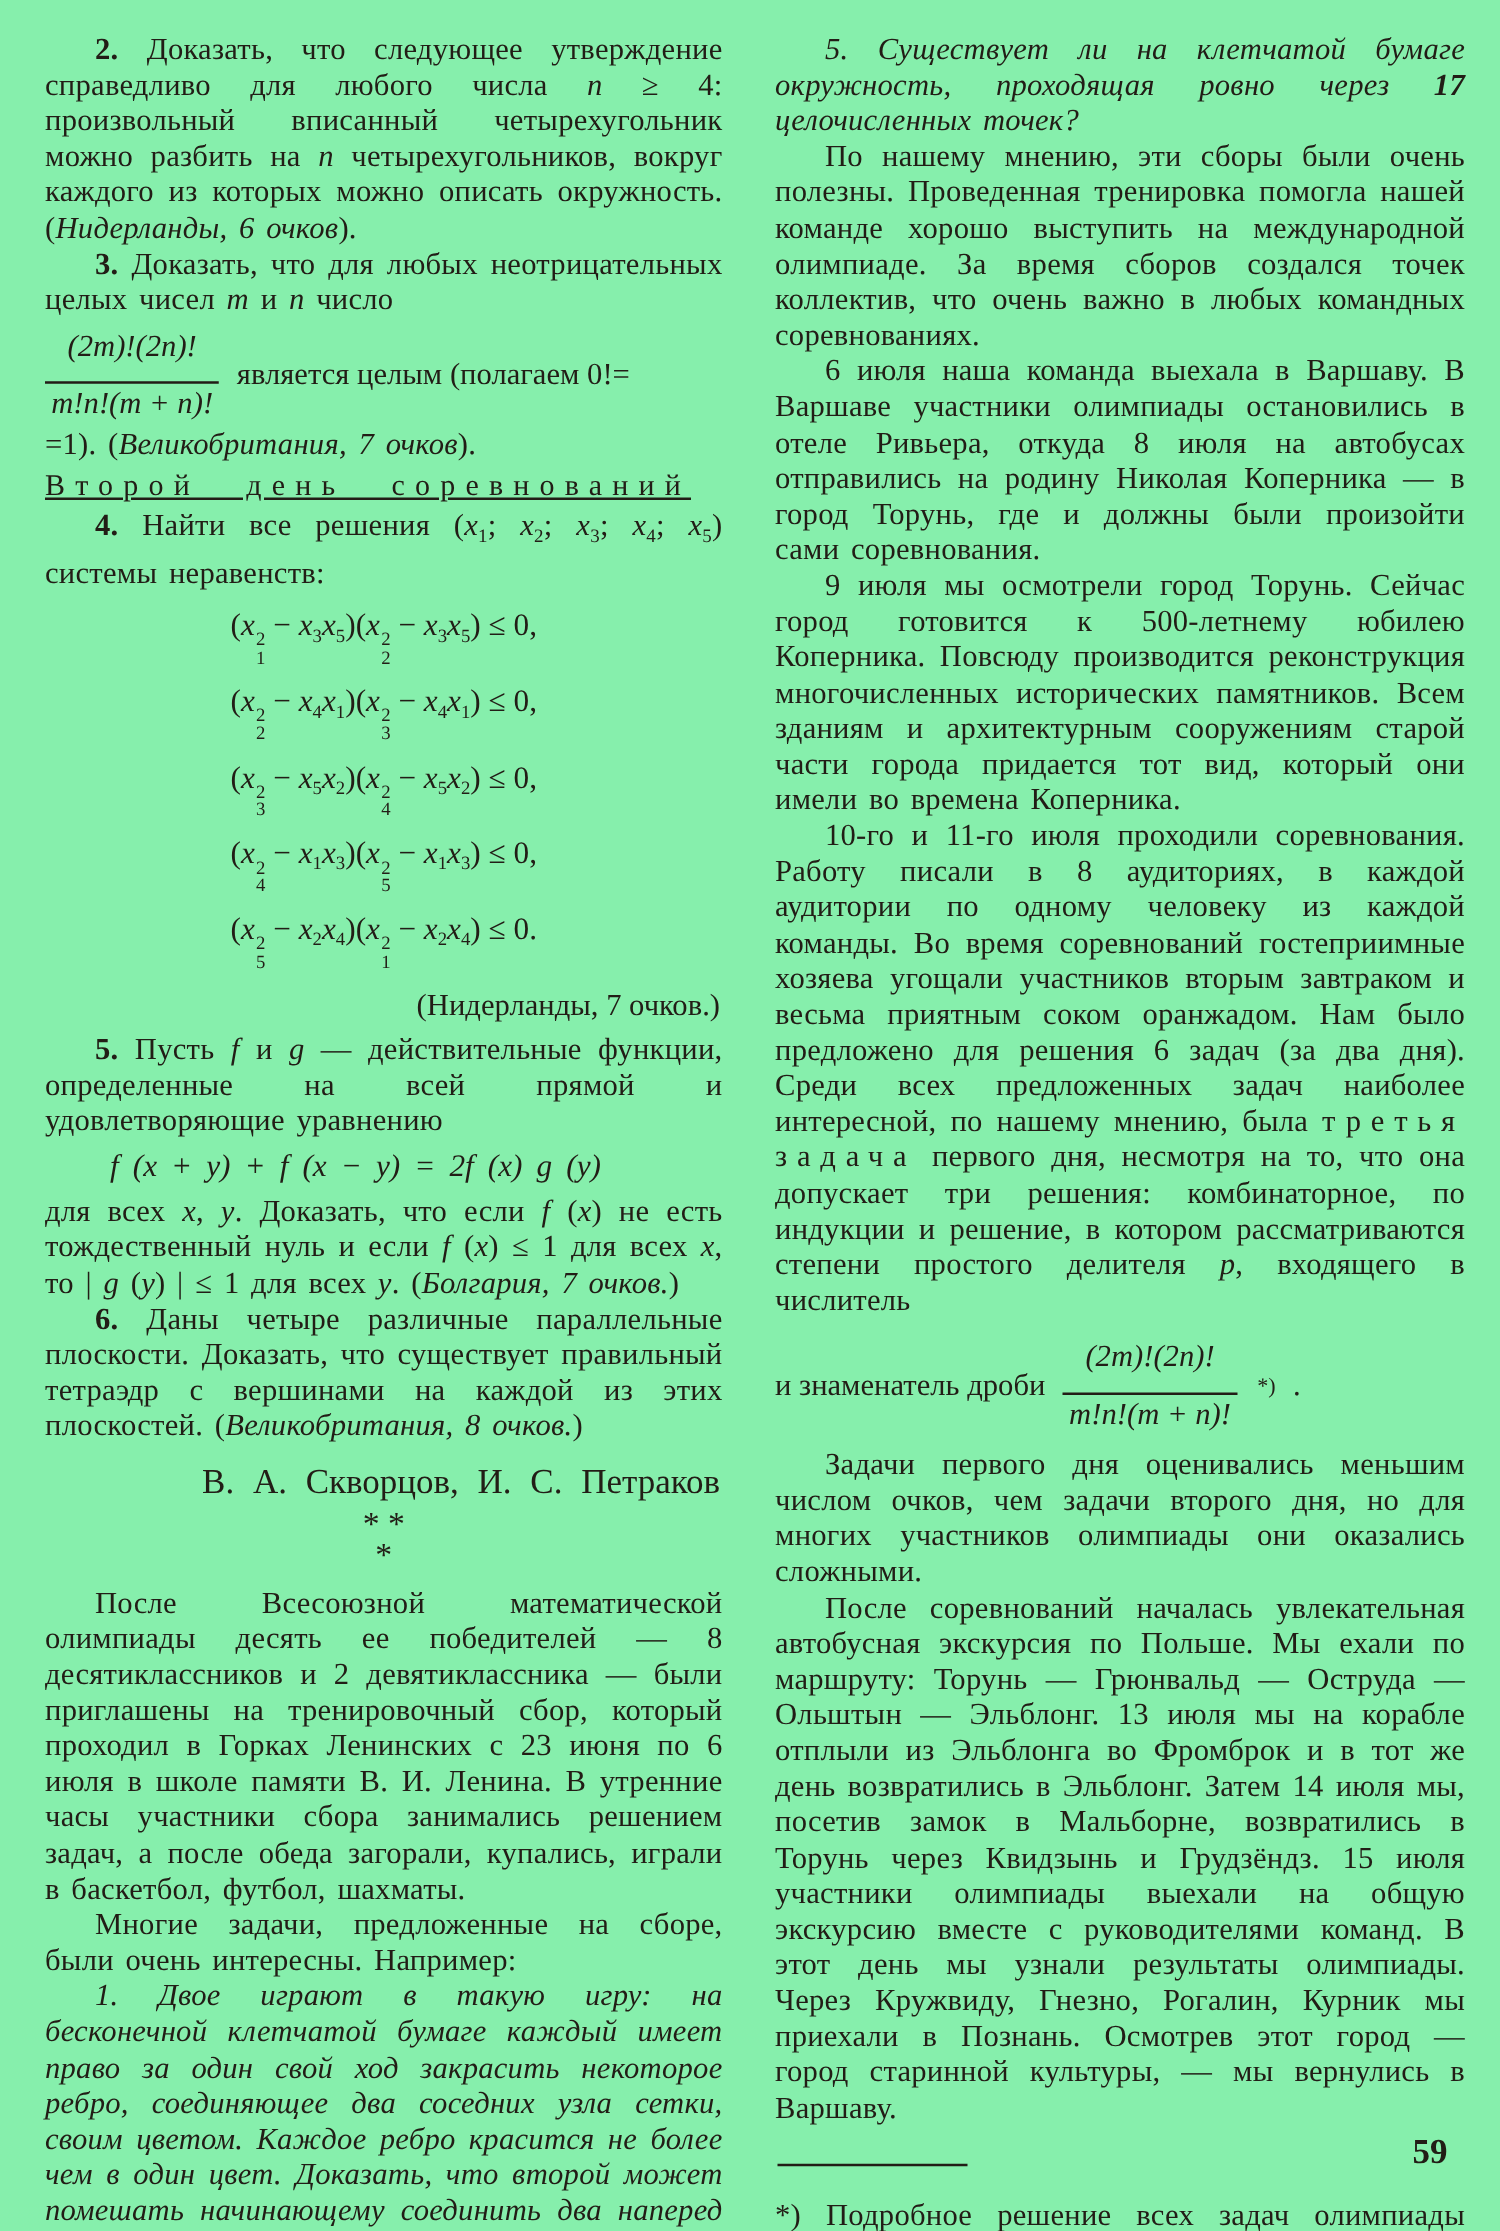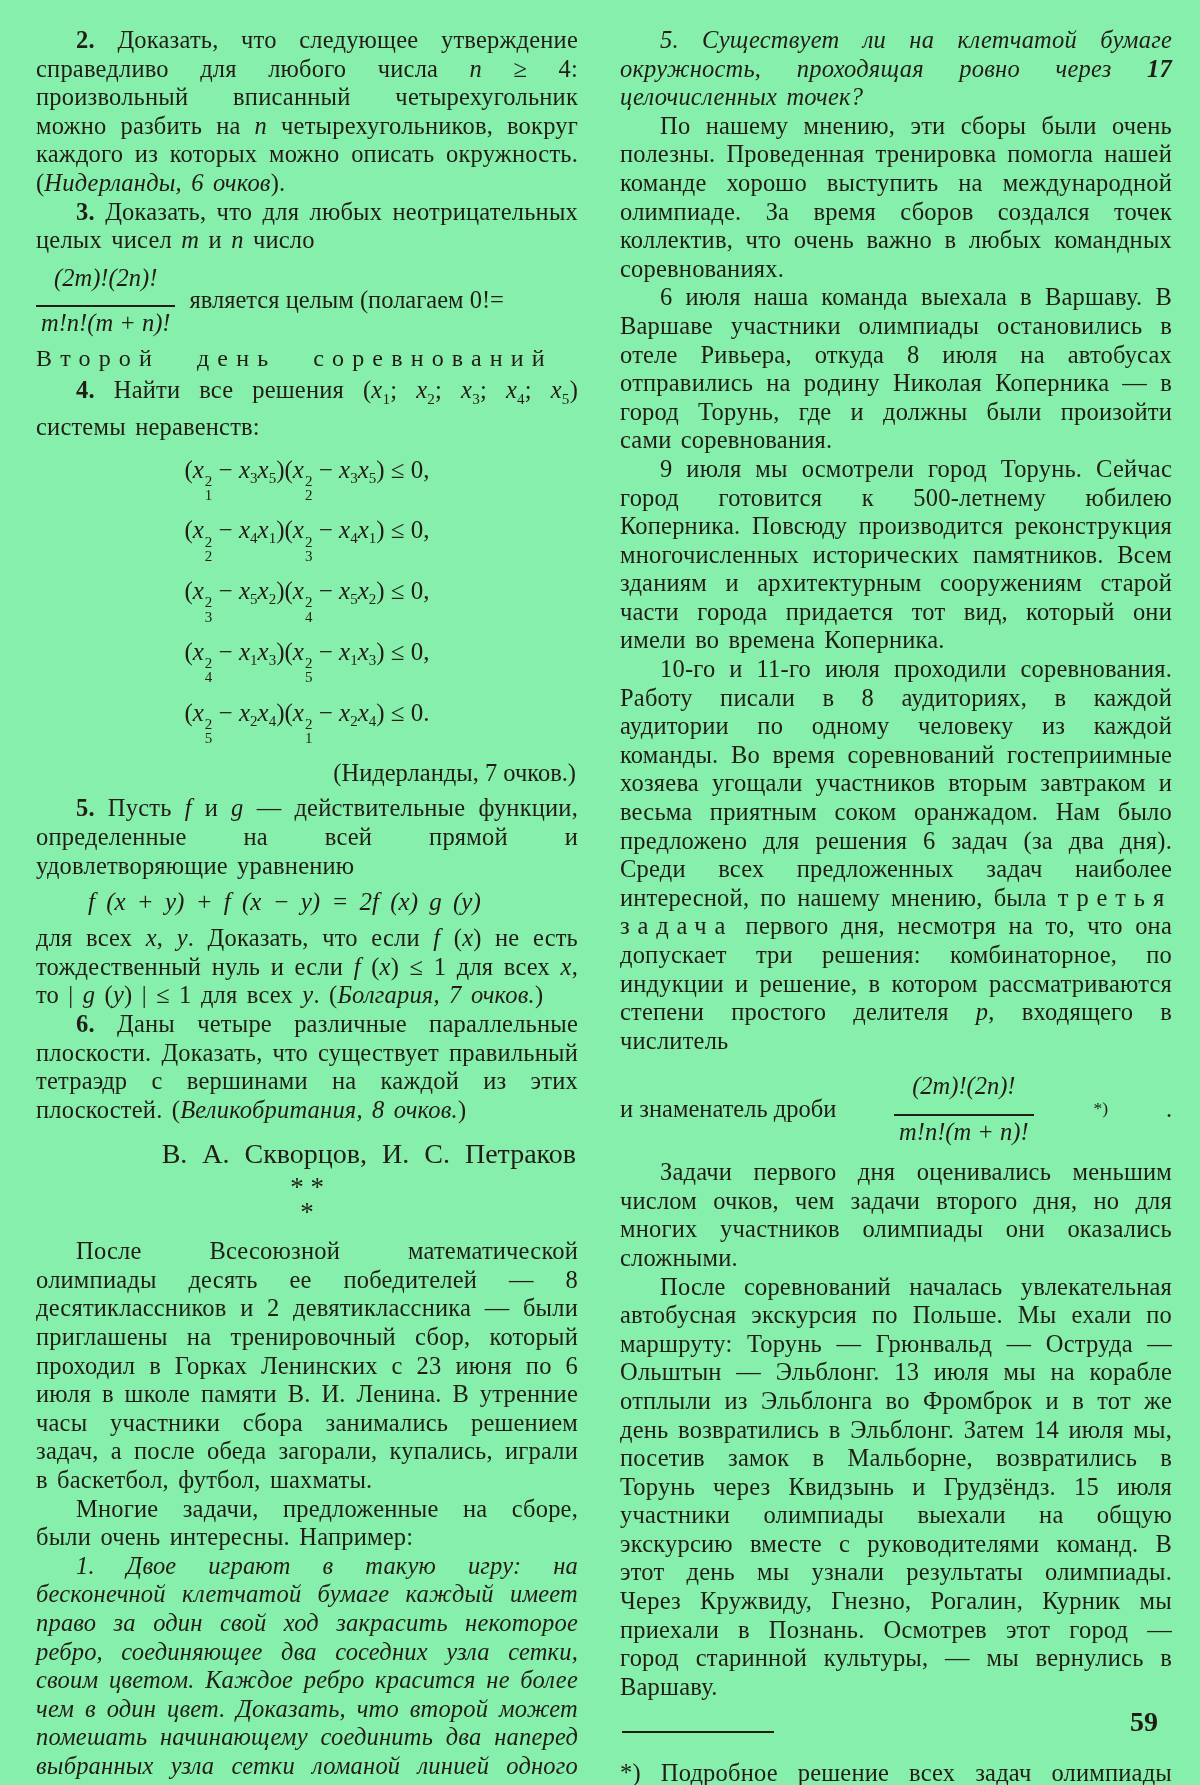--- a/index.html
+++ b/index.html
@@ -24,21 +24,21 @@
   p.italic{font-style:italic;}
   .gap-top-lg{margin-top:30px;}
   .gap-top-sm{margin-top:14px;}
   .r-b{font-weight:bold;}
   .r-i{font-style:italic;}
   .r-bi{font-style:italic;font-weight:bold;}
   .r-sp{letter-spacing:0.32em;}
   .r-sub, sub{font-size:0.62em;}
   .spaced-heading{
     font-size:24px;line-height:32px;margin:3px 0 2px;
-    letter-spacing:0.34em;word-spacing:0.95em;white-space:nowrap;
+    letter-spacing:0.34em;word-spacing:0.95em;white-space:nowrap;text-decoration:underline;
   }
   .mathline{
     text-align:center;font-size:25px;line-height:30px;
     margin:13px 0;font-style:normal;
   }
   .mathline:first-of-type{margin-top:16px;}
   .mx{font-style:italic;}
   .msub{font-size:0.6em;vertical-align:-0.35em;}
   .ss{
     display:inline-flex;flex-direction:column;align-items:center;
@@ -62,21 +62,21 @@
   .frac-after{flex:1 1 auto;}
   .equation{
     font-style:italic;font-size:25px;line-height:30px;
     margin:7px 0 7px 52px;word-spacing:5px;
   }
   .author{
     text-align:right;font-size:28px;
     line-height:30px;margin:15px 2px 6px 0;word-spacing:8px;
   }
   .asterism{text-align:center;font-size:27px;line-height:25px;margin:6px 0 12px;}
-  .denom-row{margin:16px 0 12px;justify-content:space-between;}
+  .denom-row{margin:16px 0 12px;}
   .fnmark{font-size:0.72em;vertical-align:0.65em;margin-left:2px;}
   .frac-period{align-self:center;}
   .footnote-rule{
     width:152px;border:none;border-top:2.5px solid #221d16;
     margin:30px 0 26px 2px;
   }
   .page-number{
     position:absolute;right:42px;top:1706px;
     font-weight:bold;font-size:28px;
   }
@@ -90,20 +90,21 @@
     <p class="body"><span class="r-b">2. </span><span class="r-n">Доказать, что следующее утверждение справедливо для любого числа </span><span class="r-i">n</span><span class="r-n"> ≥ 4: произвольный вписанный четырехугольник можно разбить на </span><span class="r-i">n</span><span class="r-n"> четырехугольников, вокруг каждого из которых можно описать окружность. (</span><span class="r-i">Нидерланды, 6 очков</span><span class="r-n">).</span></p>
     <p class="body"><span class="r-b">3. </span><span class="r-n">Доказать, что для любых неотрицательных целых чисел </span><span class="r-i">m</span><span class="r-n"> и </span><span class="r-i">n</span><span class="r-n"> число</span></p>
 
     <div class="frac-row">
       <span class="frac">
         <span class="num">(2m)!(2n)!</span>
         <span class="den">m!n!(m + n)!</span>
       </span>
       <span class="frac-after">является целым (полагаем 0!=</span>
     </div>
+    <p class="body noindent"><span class="r-n">=1). (</span><span class="r-i">Великобритания, 7 очков</span><span class="r-n">).</span></p>
 
     <div class="spaced-heading">Второй день соревнований</div>
     <p class="body"><span class="r-b">4. </span><span class="r-n">Найти все решения (</span><span class="r-i">x</span><sub>1</sub><span class="r-n">; </span><span class="r-i">x</span><sub>2</sub><span class="r-n">; </span><span class="r-i">x</span><sub>3</sub><span class="r-n">; </span><span class="r-i">x</span><sub>4</sub><span class="r-n">; </span><span class="r-i">x</span><sub>5</sub><span class="r-n">) системы неравенств:</span></p>
 
     <div class="mathline"><span>(</span><span class="mx">x</span><span class="ss">
           <span class="sp">2</span>
           <span class="sb">1</span>
         </span><span> − </span><span class="mx">x</span><span class="msub">3</span><span class="mx">x</span><span class="msub">5</span><span>)(</span><span class="mx">x</span><span class="ss">
           <span class="sp">2</span>
           <span class="sb">2</span>

